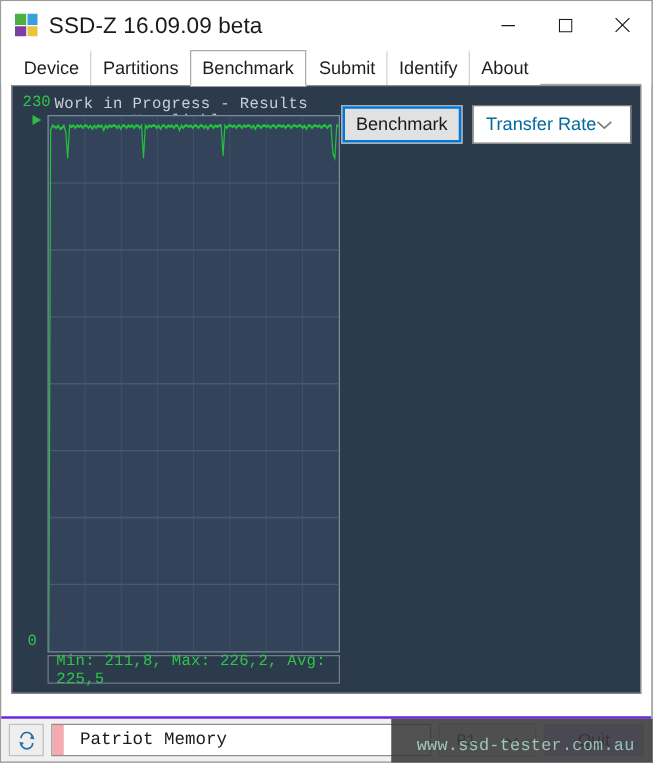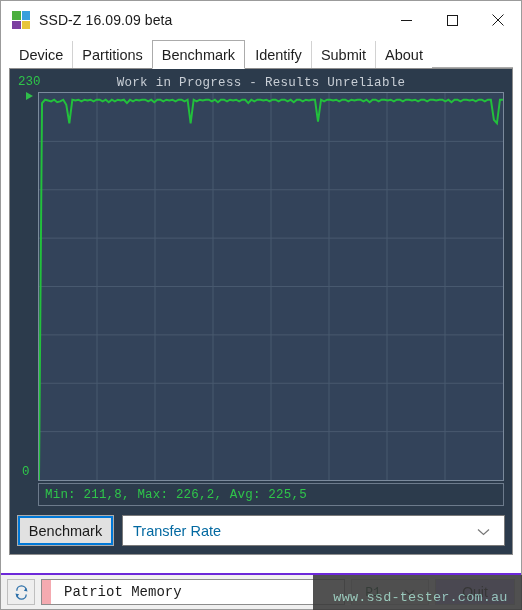--- a/index.html
+++ b/index.html
@@ -25,21 +25,21 @@
     display:flex;align-items:center;
     position:relative;
   }
   .app-icon{
     width:18px;height:18px;margin-left:11px;margin-right:9px;
     display:grid;grid-template-columns:1fr 1fr;grid-template-rows:1fr 1fr;
     gap:1px;
   }
   .app-icon i{display:block;}
   .title-text{
-    font-size:14px;color:#1a1a1a;letter-spacing:.1px;
+    font-size:18px;color:#1a1a1a;letter-spacing:.1px;
   }
   .wincontrols{
     position:absolute;right:0;top:0;height:38px;display:flex;
   }
   .wc{
     width:46px;height:38px;display:flex;align-items:center;justify-content:center;
   }
   .wc svg{display:block;}
 
   
@@ -82,21 +82,21 @@
     box-sizing:border-box;
     position:relative;
   }
   .panel{
     background:#2c3b4c;
     border:1px solid #8e8e8e;
     box-sizing:border-box;
     height:487px;
     padding:6px 7px 7px 7px;
     position:relative;
-    display:flex;flex-direction:column;
+    display:flex;flex-direction:row;
   }
   .chart-area{
     position:relative;
     flex:1;
   }
   .wip-title{
     position:absolute;
     left:0;right:0;top:1px;
     text-align:center;
     font-family:"Liberation Mono", monospace;
@@ -281,24 +281,24 @@
     <div class="tab">
         <span>Device</span>
       </div>
     <div class="tab">
         <span>Partitions</span>
       </div>
     <div class="tab active">
         <span>Benchmark</span>
       </div>
     <div class="tab">
+        <span>Submit</span>
+      </div>
+    <div class="tab">
         <span>Identify</span>
-      </div>
-    <div class="tab">
-        <span>Submit</span>
       </div>
     <div class="tab">
         <span>About</span>
       </div>
   </div>
 
   <div class="panel-wrap">
     <div class="panel">
 
       <div class="chart-area">

